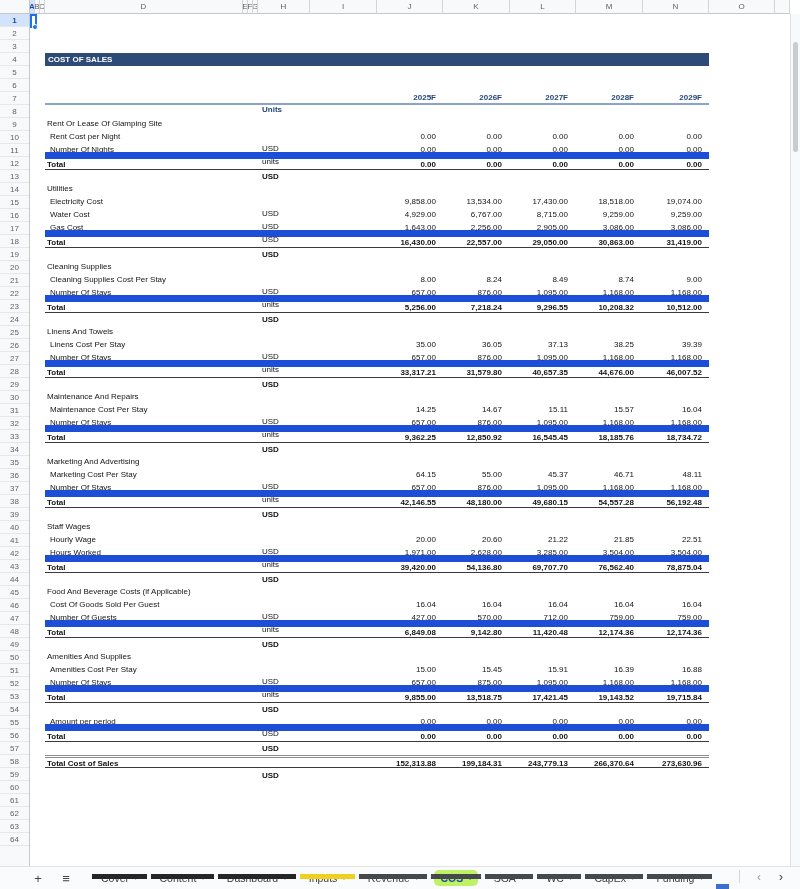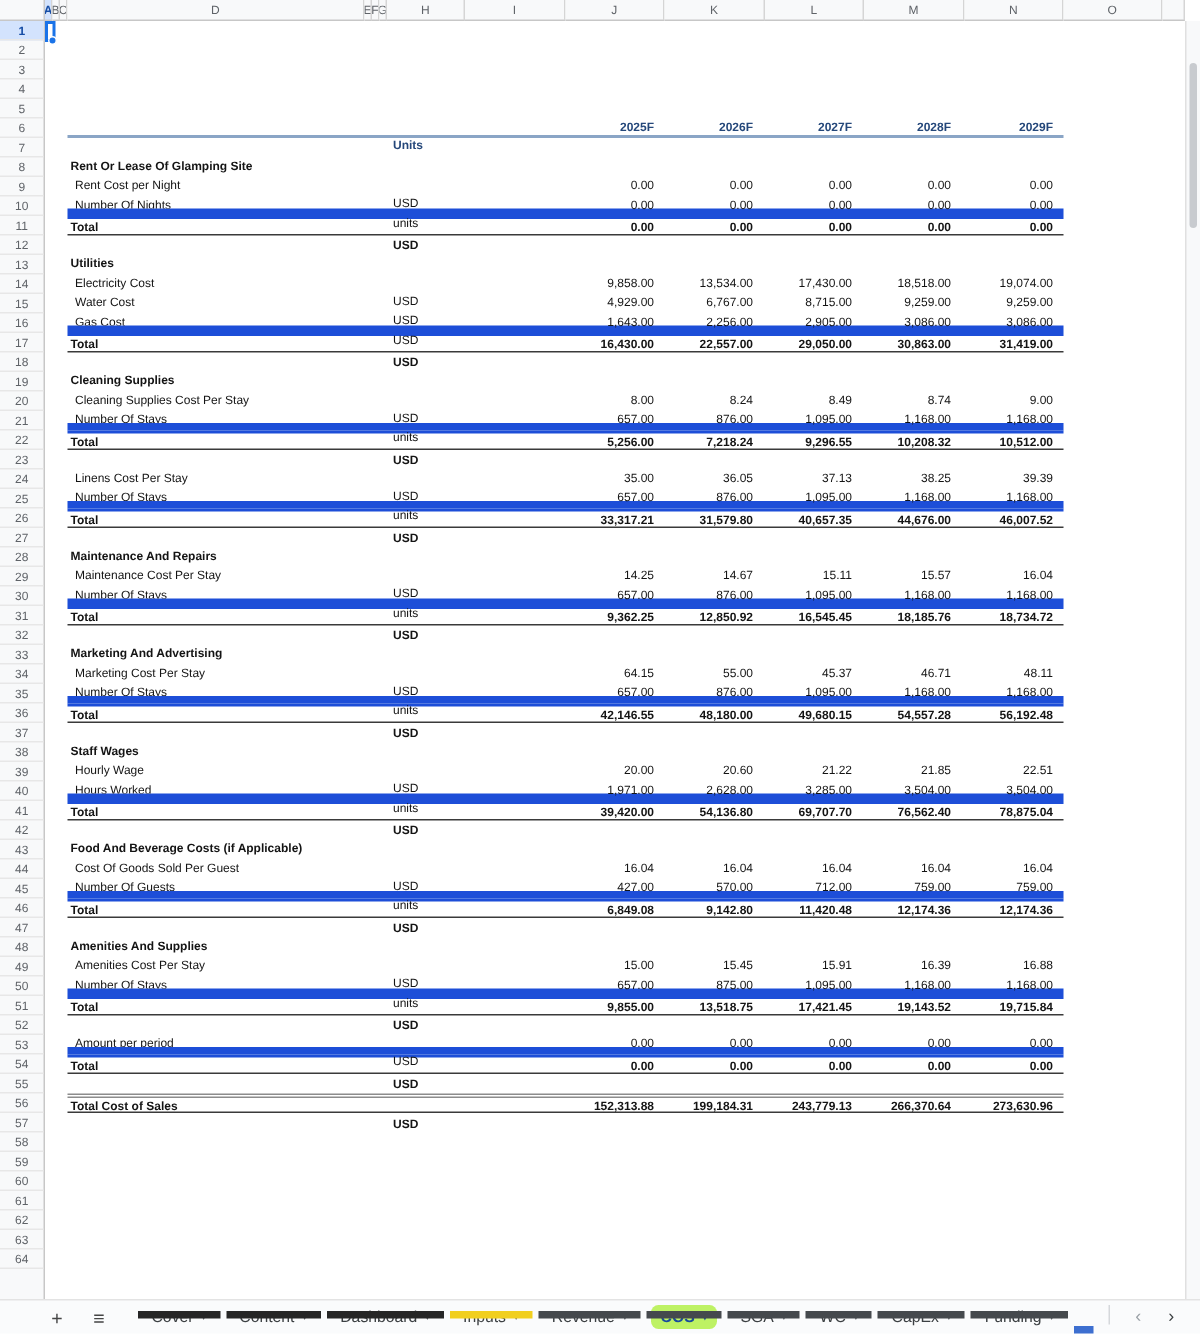--- a/index.html
+++ b/index.html
@@ -23,21 +23,21 @@
   #sheet{position:absolute;left:30px;top:14px;width:760px;height:852px;background:#fff;}
   #rows{position:absolute;left:15px;top:0;width:664px;}
 
   
   .srow{display:flex;height:13px;box-sizing:border-box;font-size:8px;line-height:12px;color:#141414;}
   .c-label{width:213px;box-sizing:border-box;padding-left:2px;white-space:nowrap;overflow:hidden;}
   .c-label.indent{padding-left:5px;}
   .c-unit{width:119px;box-sizing:border-box;padding-left:4px;white-space:nowrap;margin-top:12px;}
   .c-val{width:66px;box-sizing:border-box;text-align:right;padding-right:7px;white-space:nowrap;}
   .c-val:last-child{width:68px;}
-  .srow.bold{font-weight:bold;}
+  .srow.bold{font-weight:normal;}
   .srow.hdr{font-weight:bold;color:#24477a;border-bottom:2px solid #8aa5c6;}
   .srow.udl{border-bottom:5px solid #1d4ed8;}
   .srow.total{font-weight:bold;border-top:2px solid #1d4ed8;border-bottom:1px solid #3a3a3a;}
   .srow.grand{font-weight:bold;border-top:3px double #8c8c8c;border-bottom:1px solid #3a3a3a;}
   .banner{height:13px;background:#2d4b76;color:#fff;font-weight:bold;font-size:8px;
           line-height:13px;padding-left:3px;box-sizing:border-box;}
 
   
   #sel{position:absolute;left:0;top:0;width:7px;height:14px;border:2px solid #1a73e8;box-sizing:border-box;}
   #sel::after{content:"";position:absolute;right:-3px;bottom:-4px;width:4px;height:4px;
@@ -156,20 +156,21 @@
       <div class="rowh">62</div>
       <div class="rowh">63</div>
       <div class="rowh">64</div>
     </div>
 
   <div id="sheet">
     <div id="rows">
         <div class="srow"></div>
         <div class="srow"></div>
         <div class="srow"></div>
+        <div class="banner" style="background: rgb(45, 75, 118);">COST OF SALES</div>
         <div class="srow"></div>
         <div class="srow"></div>
         <div class="srow hdr" style="color: rgb(36, 71, 122); border-bottom-color: rgb(138, 165, 198);">
           <div class="c-label"></div>
           <div class="c-unit">Units</div>
           <div class="c-val">2025F</div>
           <div class="c-val">2026F</div>
           <div class="c-val">2027F</div>
           <div class="c-val">2028F</div>
           <div class="c-val">2029F</div>
@@ -288,20 +289,29 @@
         <div class="srow total">
           <div class="c-label">Total</div>
           <div class="c-unit">USD</div>
           <div class="c-val">5,256.00</div>
           <div class="c-val">7,218.24</div>
           <div class="c-val">9,296.55</div>
           <div class="c-val">10,208.32</div>
           <div class="c-val">10,512.00</div>
         </div>
         <div class="srow"></div>
+        <div class="srow bold">
+          <div class="c-label">Linens And Towels</div>
+          <div class="c-unit"></div>
+          <div class="c-val"></div>
+          <div class="c-val"></div>
+          <div class="c-val"></div>
+          <div class="c-val"></div>
+          <div class="c-val"></div>
+        </div>
         <div class="srow">
           <div class="c-label indent">Linens Cost Per Stay</div>
           <div class="c-unit">USD</div>
           <div class="c-val">35.00</div>
           <div class="c-val">36.05</div>
           <div class="c-val">37.13</div>
           <div class="c-val">38.25</div>
           <div class="c-val">39.39</div>
         </div>
         <div class="srow udl">

